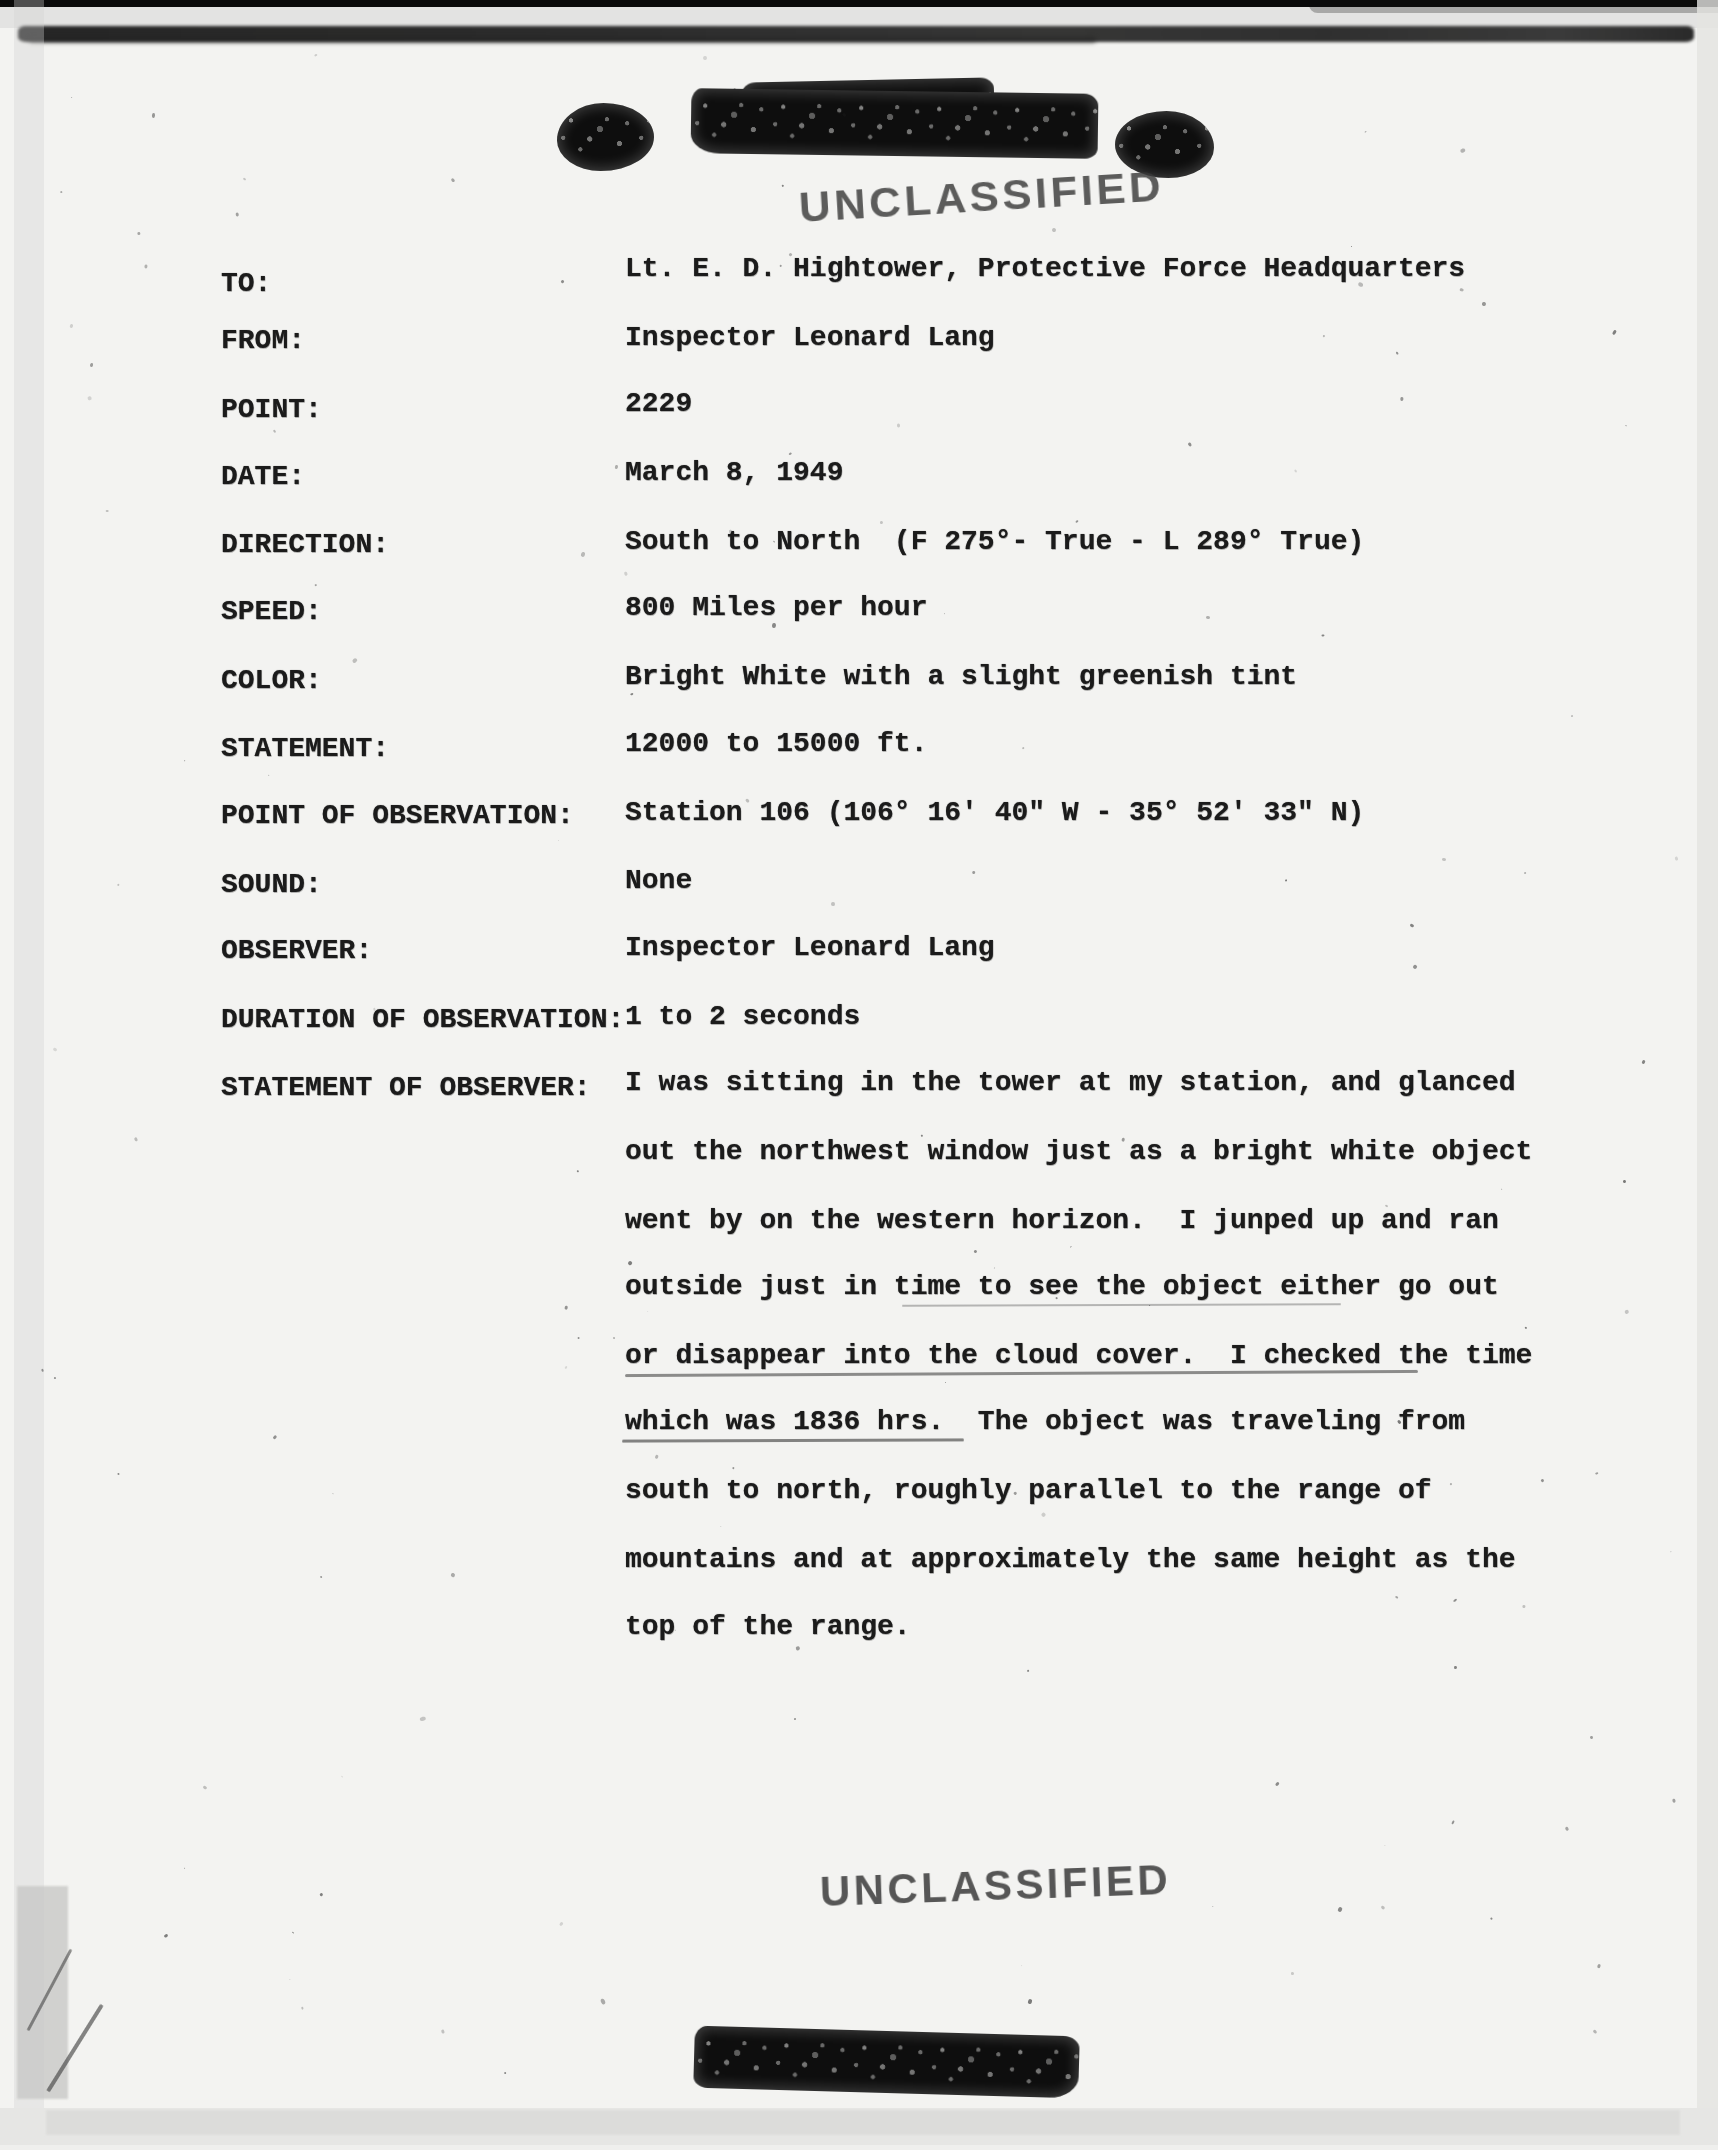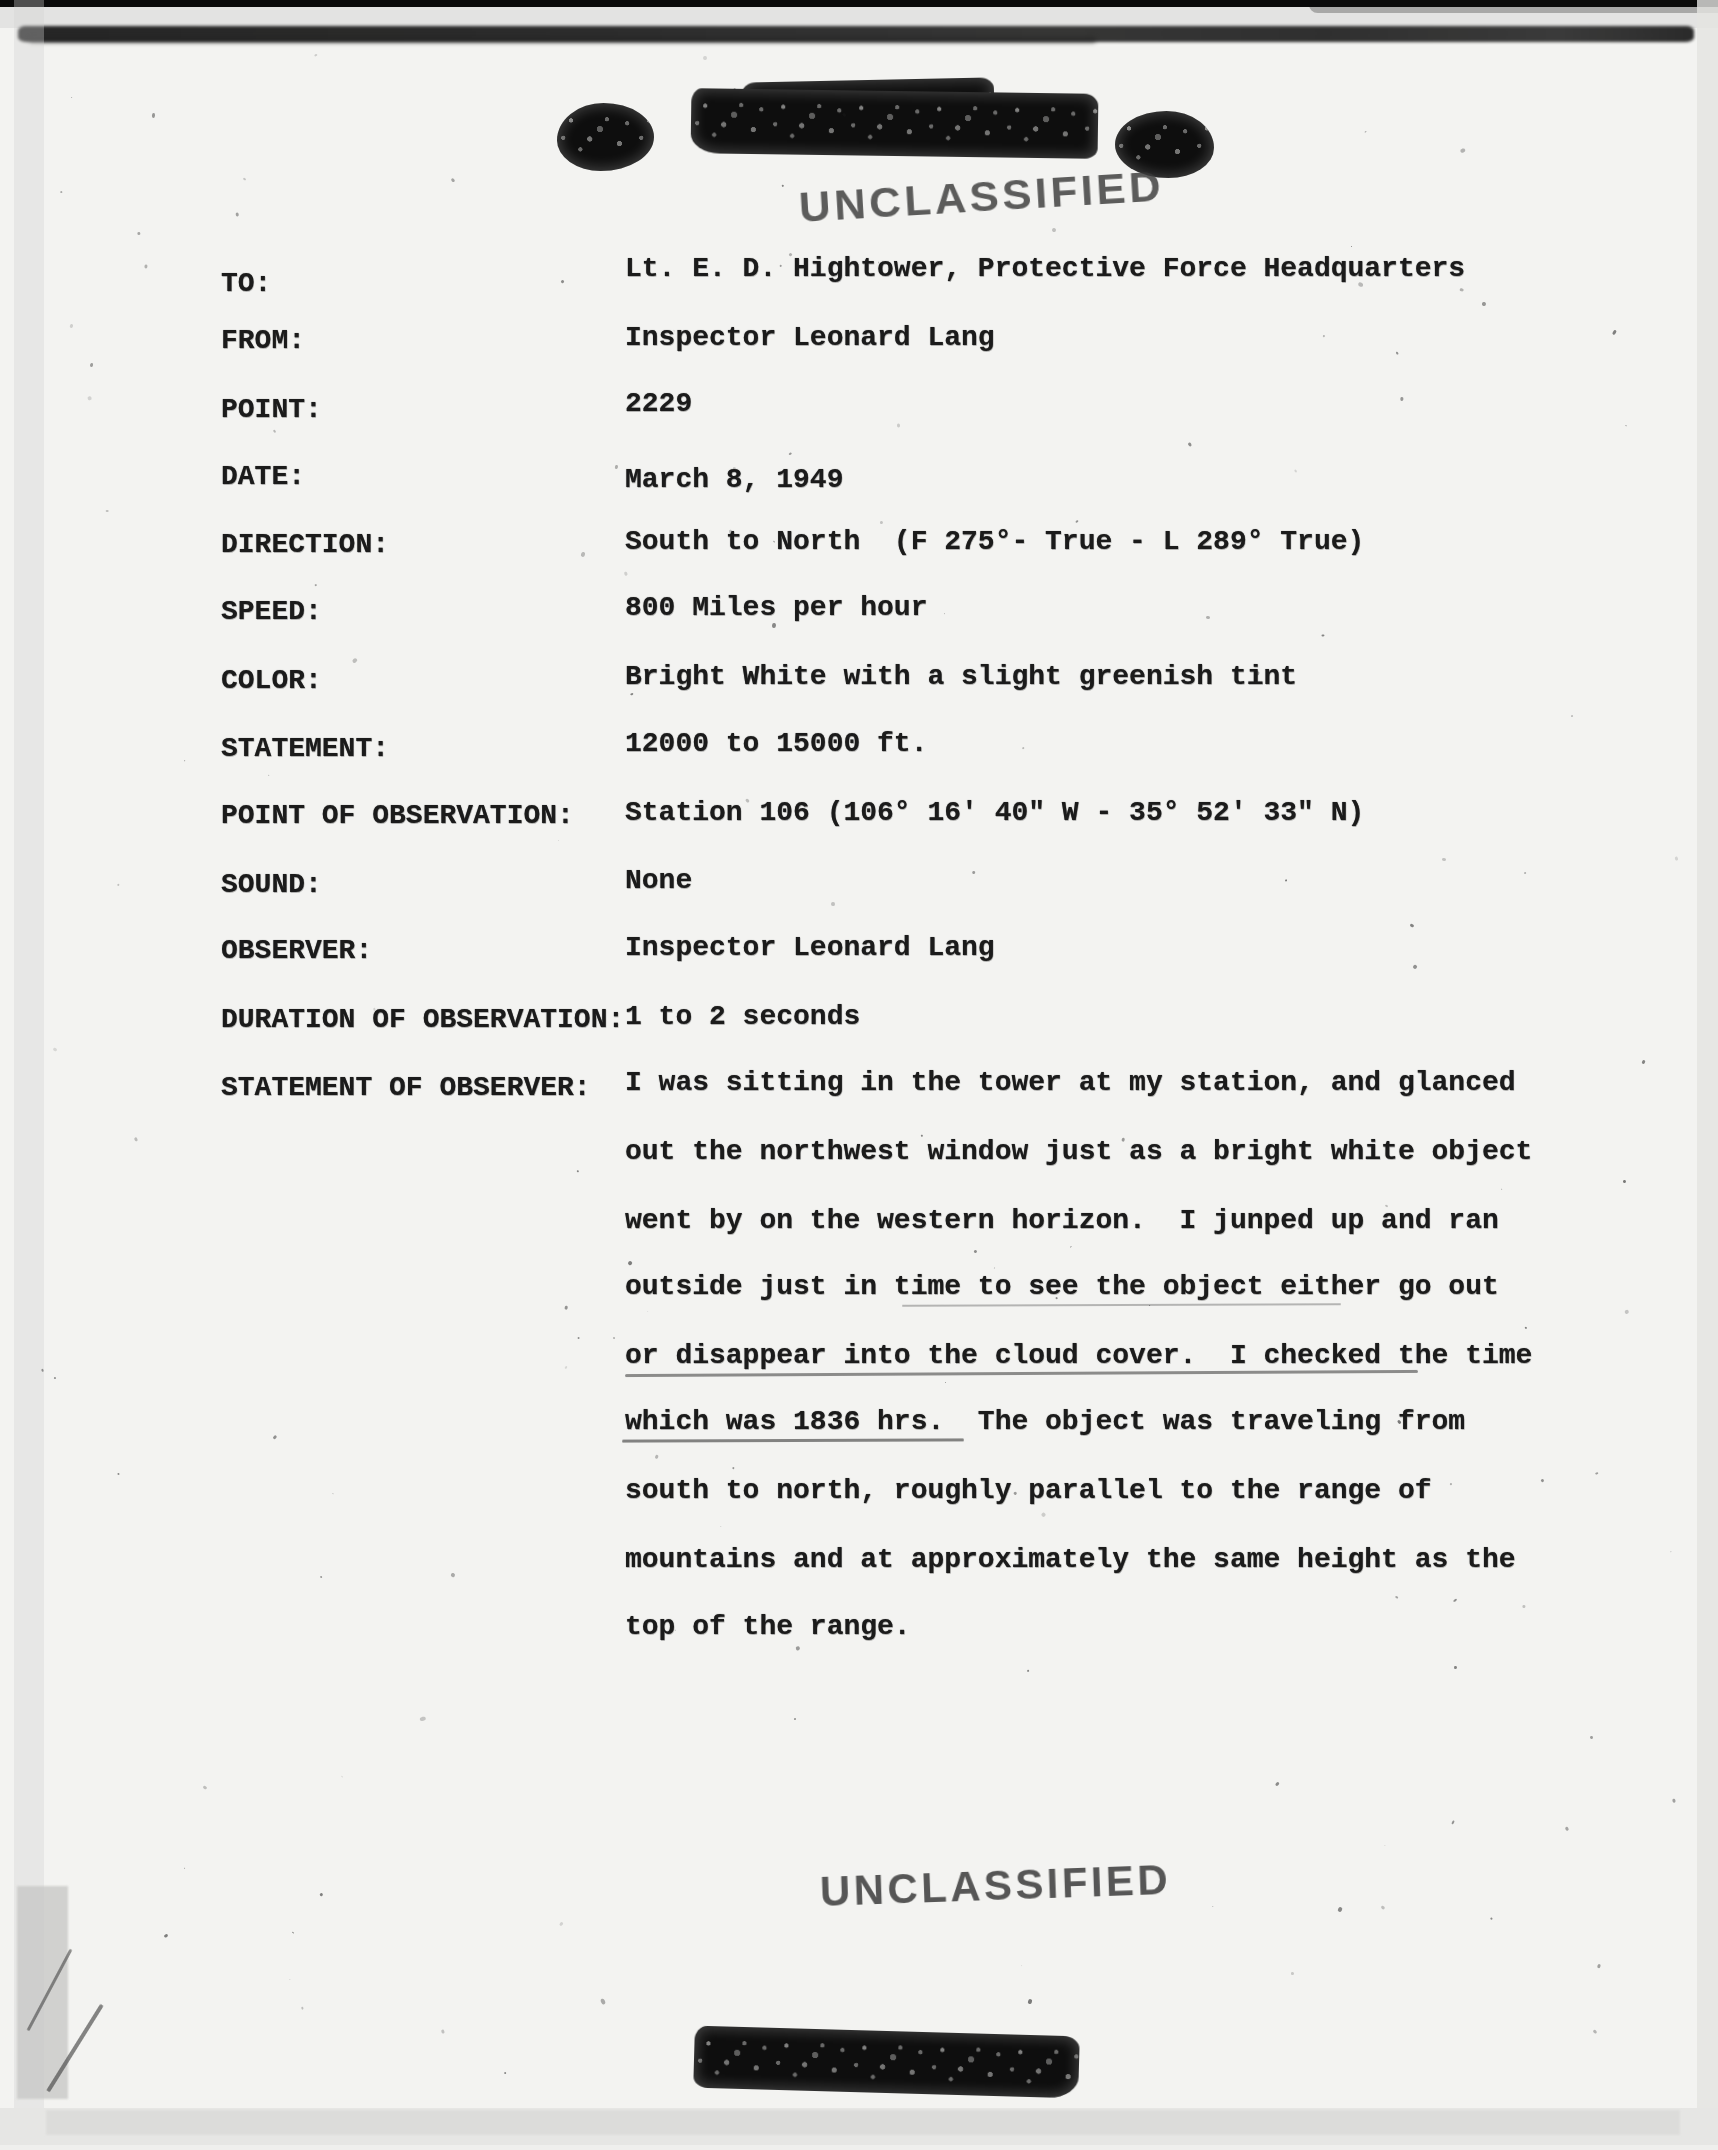--- a/index.html
+++ b/index.html
@@ -111,21 +111,21 @@
   <div class="stamp stamp-bottom">UNCLASSIFIED</div>
 
   <div id="fields">
       <div class="tw label" style="top: 270px;">TO:</div>
       <div class="tw value" style="top: 255px; left: 625px;">Lt. E. D. Hightower, Protective Force Headquarters</div>
       <div class="tw label" style="top: 327px;">FROM:</div>
       <div class="tw value" style="top: 324px; left: 625px;">Inspector Leonard Lang</div>
       <div class="tw label" style="top: 396px;">POINT:</div>
       <div class="tw value" style="top: 390px; left: 625px;">2229</div>
       <div class="tw label" style="top: 463px;">DATE:</div>
-      <div class="tw value" style="top: 459px; left: 625px; margin-top: 7px;">March 8, 1949</div>
+      <div class="tw value" style="top: 459px; left: 625px;">March 8, 1949</div>
       <div class="tw label" style="top: 531px;">DIRECTION:</div>
       <div class="tw value" style="top: 528px; left: 625px;">South to North  (F 275°- True - L 289° True)</div>
       <div class="tw label" style="top: 598px;">SPEED:</div>
       <div class="tw value" style="top: 594px; left: 625px;">800 Miles per hour</div>
       <div class="tw label" style="top: 667px;">COLOR:</div>
       <div class="tw value" style="top: 663px; left: 625px;">Bright White with a slight greenish tint</div>
       <div class="tw label" style="top: 735px;">STATEMENT:</div>
       <div class="tw value" style="top: 730px; left: 625px;">12000 to 15000 ft.</div>
       <div class="tw label" style="top: 802px;">POINT OF OBSERVATION:</div>
       <div class="tw value" style="top: 799px; left: 625px;">Station 106 (106° 16' 40" W - 35° 52' 33" N)</div>

